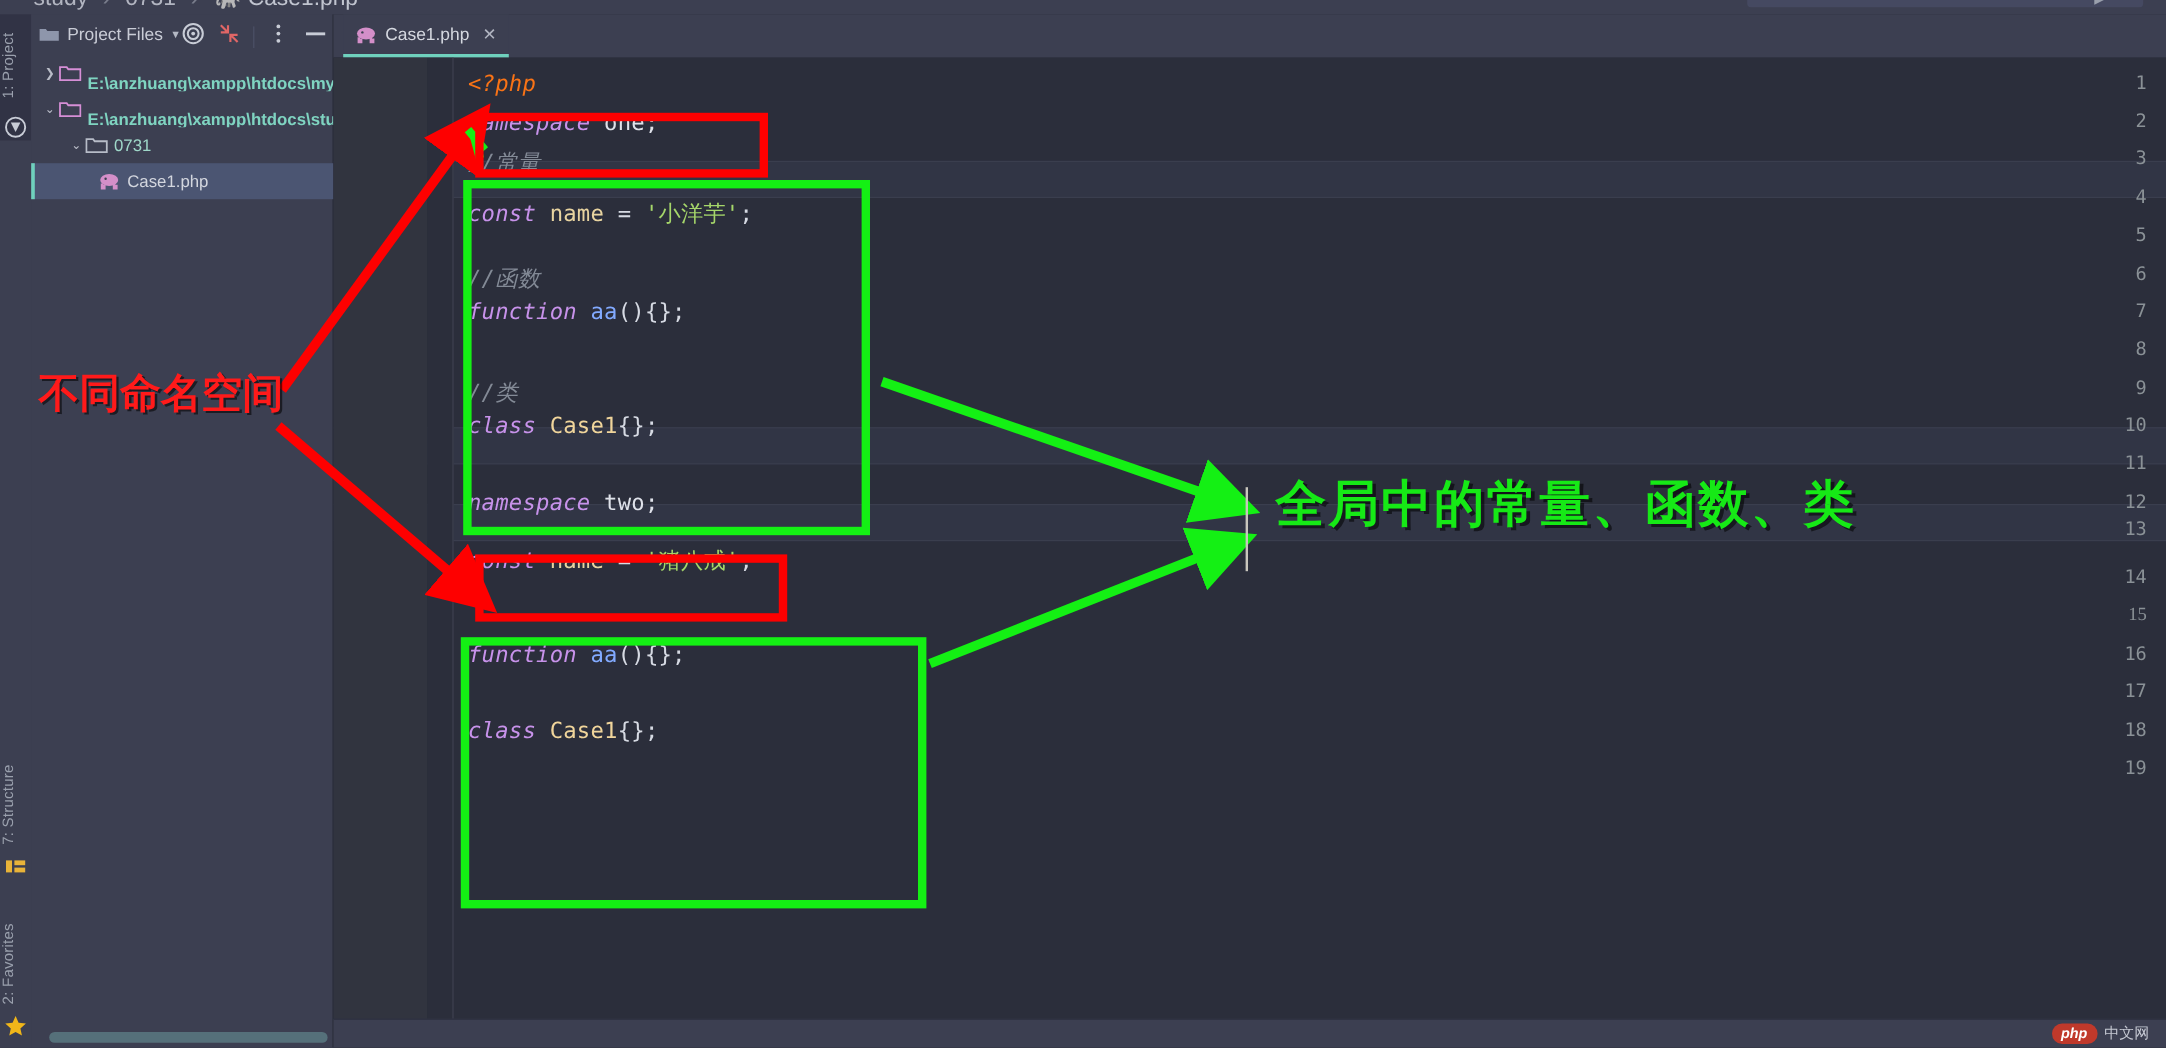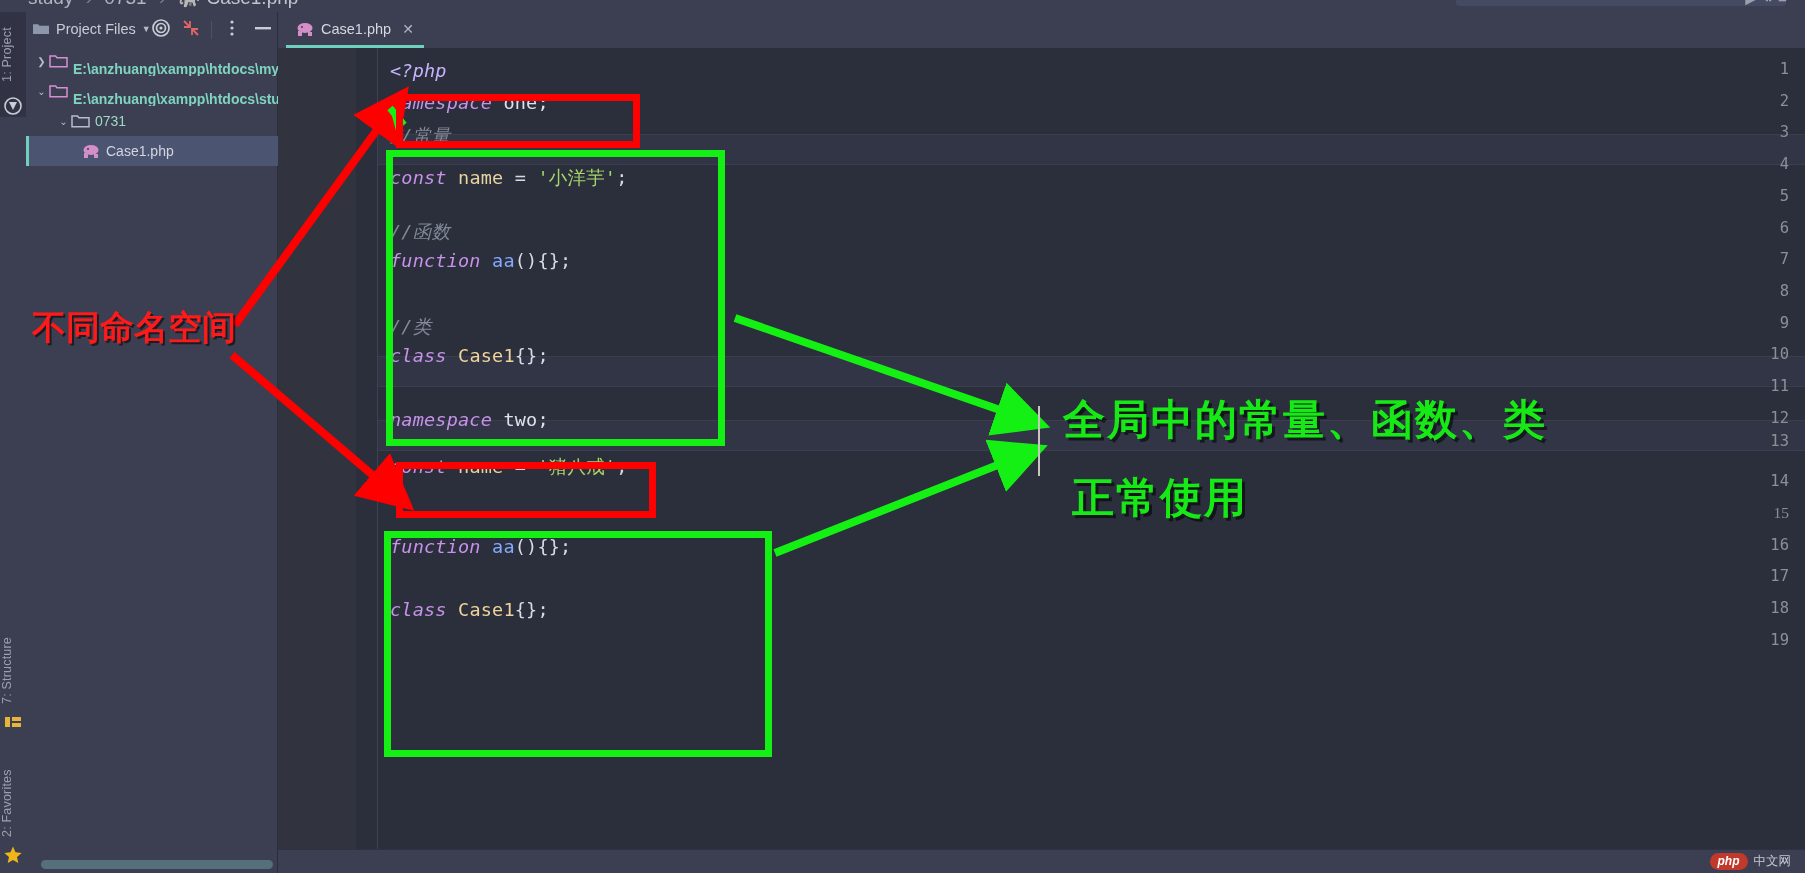--- a/index.html
+++ b/index.html
@@ -136,21 +136,21 @@
     background: #313545; border-top: 1px solid #3a3e4e; border-bottom: 1px solid #3a3e4e;
   }
   .kw   { color: #c792ea; font-style: italic; }
   .nm   { color: #e8d4a0; }
   .op   { color: #d6dae3; }
   .str  { color: #a5d66a; }
   .cmt  { color: #838a96; font-style: italic; }
   .fn   { color: #82aaff; }
   .cls  { color: #f0d59b; }
   .pln  { color: #dfe2ea; }
-  .tagp { color: #c4b5fd; font-style: italic; text-align: center; }
+  .tagp { color: #f97316; font-style: italic; text-align: center; }
 
   .statusbar {
     position: absolute; left: 0; bottom: 0; right: 0; height: 24px;
     background: #3c3f51; border-top: 1px solid #2f3242;
   }
   .watermark {
     position: absolute; right: 14px; bottom: 3px;
     display: flex; align-items: center; gap: 6px;
   }
   .wm-badge {
@@ -426,16 +426,15 @@
     <div class="box box-red" style="left:396px; top:94px; width:244px; height:54px;"></div>
     <div class="box box-red" style="left:396px; top:462px; width:260px; height:56px;"></div>
 
     <div class="box box-green" style="left:386px; top:150px; width:339px; height:296px;"></div>
     <div class="box box-green" style="left:384px; top:531px; width:388px; height:226px;"></div>
 
     <div class="caretline" style="left:1038px; top:406px; height:70px;"></div>
 
     <div class="anno-text anno-green" style="left:1063px; top:392px;">全局中的常量、函数、类</div>
     <div class="anno-text anno-red" style="left:32px; top:305px;">不同命名空间</div>
-    <div class="anno-text anno-green" style="left:1072px; top:470px;">正常使用</div>
   </div>
 
 </div>
 
 </body></html>

